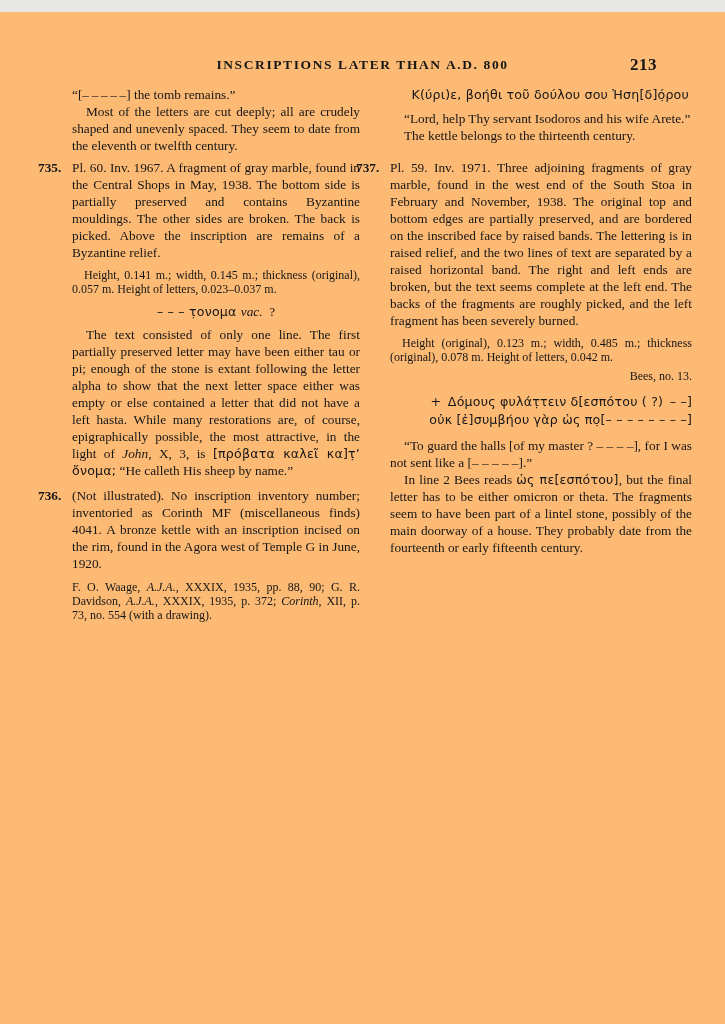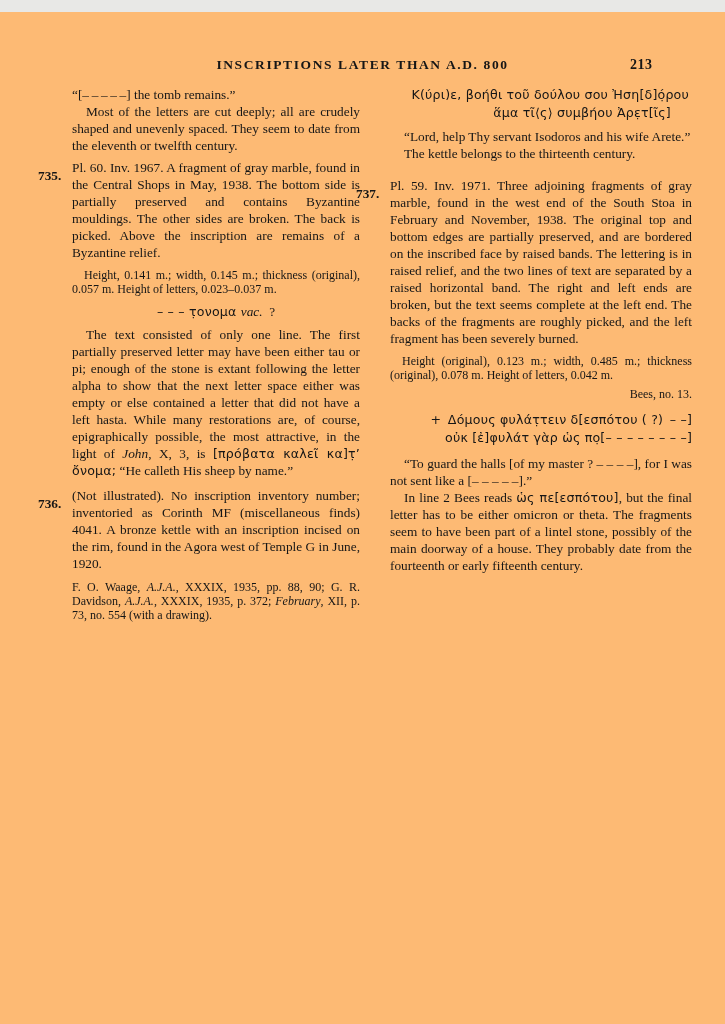--- a/index.html
+++ b/index.html
@@ -19,40 +19,40 @@
     position:absolute;top:44px;left:0;width:100%;
     text-align:center;
   }
   .rh-title{
     font-weight:bold;
     font-size:13.5px;
     letter-spacing:1.6px;
   }
   .rh-num{
     position:absolute;left:630px;top:0;
-    font-weight:bold;font-size:14px;letter-spacing:.5px;
+    font-weight:bold;font-size:17px;letter-spacing:.5px;
   }
   
   .columns{
     position:absolute;top:74px;left:38px;
     display:flex;
   }
   .col{box-sizing:border-box;}
   .col-left{width:322px;padding-left:34px;}
   .col-right{width:332px;padding-left:30px;margin-left:0px;}
   p{margin:0;text-align:right;}
   .just{text-align:justify;}
   .ind{text-indent:14px;}
   .small{font-size:12px;line-height:14px;}
   .dims{margin:7px 0 5px;text-indent:12px;}
   .bib{margin-top:8px;}
   
   .entry{position:relative;margin-top:5px;}
   .entry-num{
-    position:absolute;left:-34px;top:8px;
+    position:absolute;left:-34px;top:0;
     font-weight:bold;
   }
   
   .greek, .greek-inline{
     font-family:"DejaVu Sans", sans-serif;
     font-size:12.6px;
     letter-spacing:.2px;
   }
   .greek-line{white-space:pre;line-height:18px;}
   .insc-735{text-align:center;margin:7px 0 6px;}
@@ -84,43 +84,42 @@
         <span class="entry-num">735.</span>
         <p class="just">Pl. 60. Inv. 1967. A fragment of gray marble, found in the Central Shops in May, 1938. The bottom side is partially preserved and contains Byzantine mouldings. The other sides are broken. The back is picked. Above the inscription are remains of a Byzantine relief.</p>
         <p class="small just dims">Height, 0.141 m.; width, 0.145 m.; thickness (original), 0.057 m. Height of letters, 0.023–0.037 m.</p>
         <p class="insc-735"><span class="greek">– – – τ̣ονομα </span><span class="i">vac.</span><span> ?</span></p>
         <p class="just ind"><span>The text consisted of only one line. The first partially preserved letter may have been either tau or pi; enough of the stone is extant following the letter alpha to show that the next letter space either was empty or else contained a letter that did not have a left hasta. While many restorations are, of course, epigraphically possible, the most attractive, in the light of </span><span class="i">John</span><span>, X, 3, is </span><span class="greek-inline">[πρόβατα καλεῖ κα]τ̣’ ὄνομα;</span><span> “He calleth His sheep by name.”</span></p>
       </div>
 
       <div class="entry" style="margin-top:8px;">
         <span class="entry-num">736.</span>
         <p class="just">(Not illustrated). No inscription inventory number; inventoried as Corinth MF (miscellaneous finds) 4041. A bronze kettle with an inscription incised on the rim, found in the Agora west of Temple G in June, 1920.</p>
-        <p class="small just bib"><span>F. O. Waage, </span><span class="i">A.J.A.</span><span>, XXXIX, 1935, pp. 88, 90; G. R. Davidson, </span><span class="i">A.J.A.</span><span>, XXXIX, 1935, p. 372; </span><span class="i">February</span><span>, XII, p. 73, no. 554 (with a drawing).</span></p>
+        <p class="small just bib"><span>F. O. Waage, </span><span class="i">A.J.A.</span><span>, XXXIX, 1935, pp. 88, 90; G. R. Davidson, </span><span class="i">A.J.A.</span><span>, XXXIX, 1935, p. 372; </span><span class="i">Corinth</span><span>, XII, p. 73, no. 554 (with a drawing).</span></p>
       </div>
 
     </div>
 
     <div class="col col-right">
 
       <div class="g-block-736">
         <p class="greek greek-line">Κ(ύρι)ε, βοήθι τοῦ δούλου σου Ἠση[δ]ό̣ρου</p>
-        <p class="greek greek-line g-736-l2">ἅμα τῖ⟨ς⟩ συμβήου Ἀρε̣τ[ῖς]</p>
       </div>
 
       <p class="just ind trans">“Lord, help Thy servant Isodoros and his wife Arete.”</p>
       <p class="just ind">The kettle belongs to the thirteenth century.</p>
 
       <div class="entry e737">
         <span class="entry-num">737.</span>
         <p class="just">Pl. 59. Inv. 1971. Three adjoining fragments of gray marble, found in the west end of the South Stoa in February and November, 1938. The original top and bottom edges are partially preserved, and are bordered on the inscribed face by raised bands. The lettering is in raised relief, and the two lines of text are separated by a raised horizontal band. The right and left ends are broken, but the text seems complete at the left end. The backs of the fragments are roughly picked, and the left fragment has been severely burned.</p>
         <p class="small just dims">Height (original), 0.123 m.; width, 0.485 m.; thickness (original), 0.078 m. Height of letters, 0.042 m.</p>
         <p class="small" style="text-indent:12px;">Bees, no. 13.</p>
         <div class="insc-737">
           <p class="greek greek-line" style="padding-left:14px;">+ Δόμους φυλάτ̣τειν δ[εσπότου ( ?) – –]</p>
-          <p class="greek greek-line">οὐκ [ἐ]φυλάτ γὰρ ὡς πο̣[– – – – – – – –]</p>
+          <p class="greek greek-line">οὐκ [ἐ]συμβήου γὰρ ὡς πο̣[– – – – – – – –]</p>
         </div>
         <p class="just ind">“To guard the halls [of my master ? – – – –], for I was not sent like a [– – – – –].”</p>
         <p class="just ind"><span>In line 2 Bees reads </span><span class="greek-inline">ὡς πε[εσπότου]</span><span>, but the final letter has to be either omicron or theta. The fragments seem to have been part of a lintel stone, possibly of the main doorway of a house. They probably date from the fourteenth or early fifteenth century.</span></p>
       </div>
 
     </div>
 
   </div>
 </div>
 

